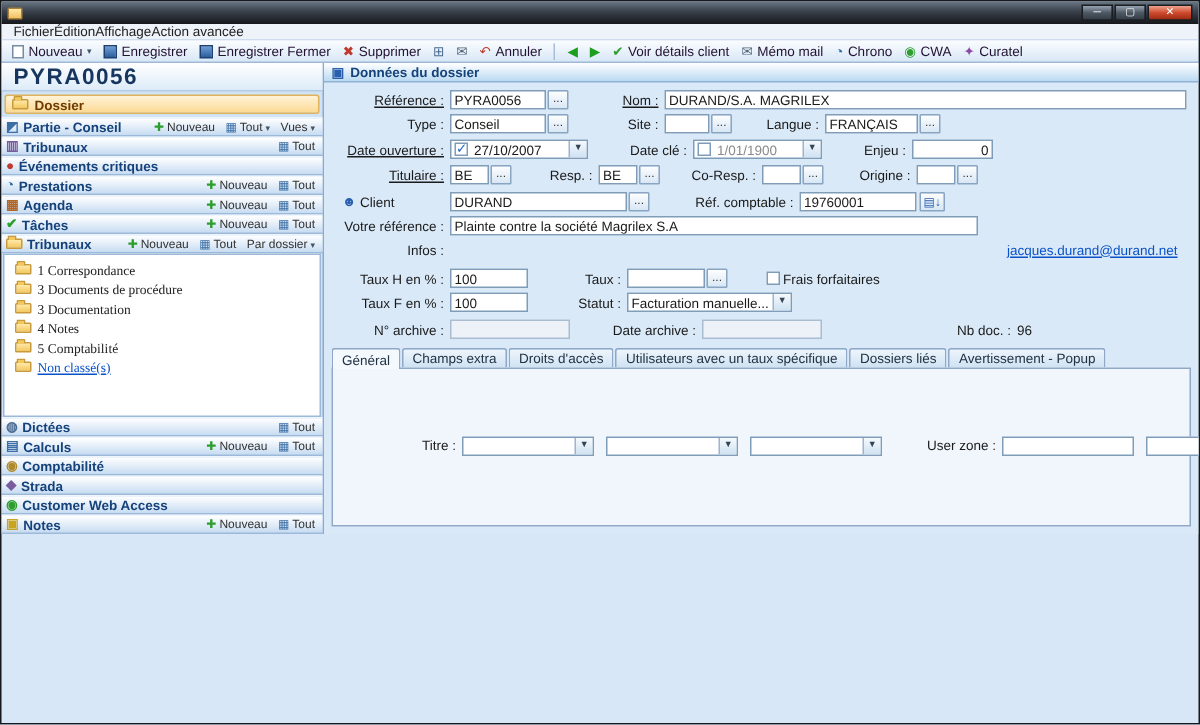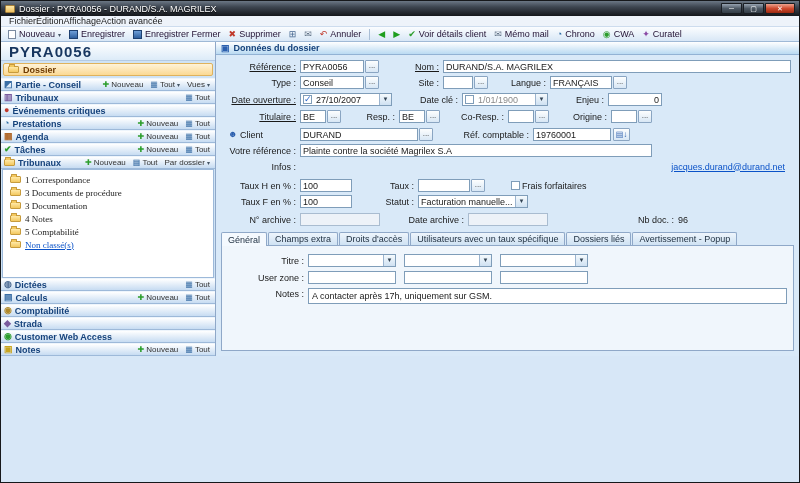--- a/index.html
+++ b/index.html
@@ -76,35 +76,34 @@
   .cb { width:9px; height:9px; background:#fff; border:1px solid #7f9db9; margin:0 2px; position:relative; flex:none; }
   .cb.on::before { content:"✓"; position:absolute; top:-2px; left:0; font-size:9px; color:#2b67c9; }
   .gray { color:#8a8a8a; }
   .link { color:#0a52c8; text-decoration:underline; }
   
   .tabs { display:flex; align-items:flex-end; padding:2px 5px 0 5px; }
   .tab { padding:1px 6px 1px 6px; margin-right:1px; border:1px solid #8fa8c8; border-bottom:none;
     background:linear-gradient(#eef5fc,#cfe2f3); border-radius:2px 2px 0 0; color:#234; }
   .tab.active { background:#f4f9fe; position:relative; top:1px; padding-top:2px; }
   .tab-panel { flex:1; margin:0 5px 5px 5px; background:#f0f6fc; border:1px solid #8fa8c8; padding:8px 6px 6px 6px;
-    display:flex; flex-direction:column; min-height:0; }
+    display:flex; flex-direction:row; min-height:0; }
   .trow { display:flex; align-items:center; margin-bottom:4px; }
   .trow .lbl { width:80px; }
   .notesrow { flex:1; display:flex; align-items:flex-start; min-height:0; }
   .notesrow .lbl { width:80px; padding-top:1px; }
   .notesbox { flex:1; background:#fff; border:1px solid #7f9db9; padding:2px 3px; overflow:hidden; }
 </style>
 </head>
 <body>
 
 <div class="window">
 
   <div class="titlebar">
     <span class="app-icon"></span>
-    <span class="title">Dossier : PYRA0056 - DURAND/S.A. MAGRILEX</span>
     <span class="win-buttons">
       <span class="win-btn">─</span>
       <span class="win-btn">▢</span>
       <span class="win-btn close">✕</span>
     </span>
   </div>
 
   <div class="menubar">
     <span class="menu-item">Fichier</span>
     <span class="menu-item">Édition</span>

